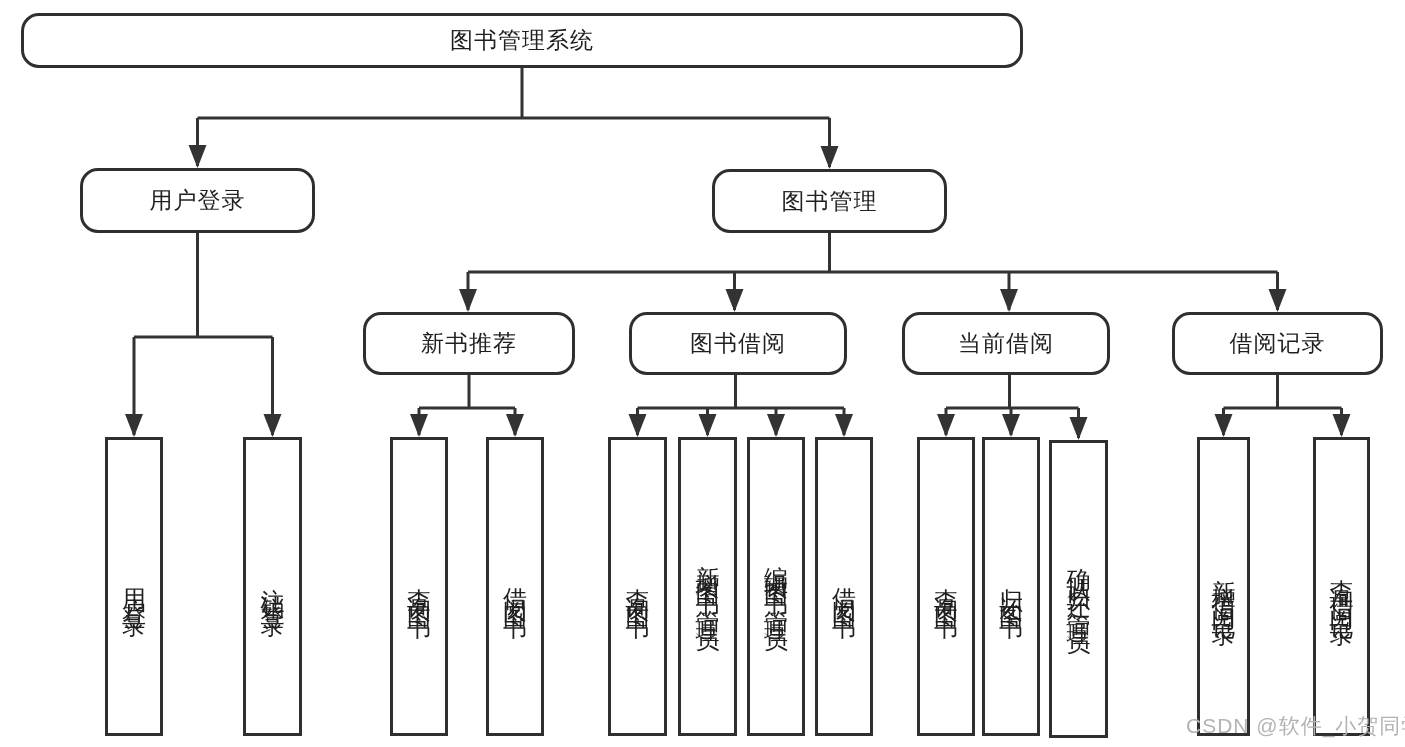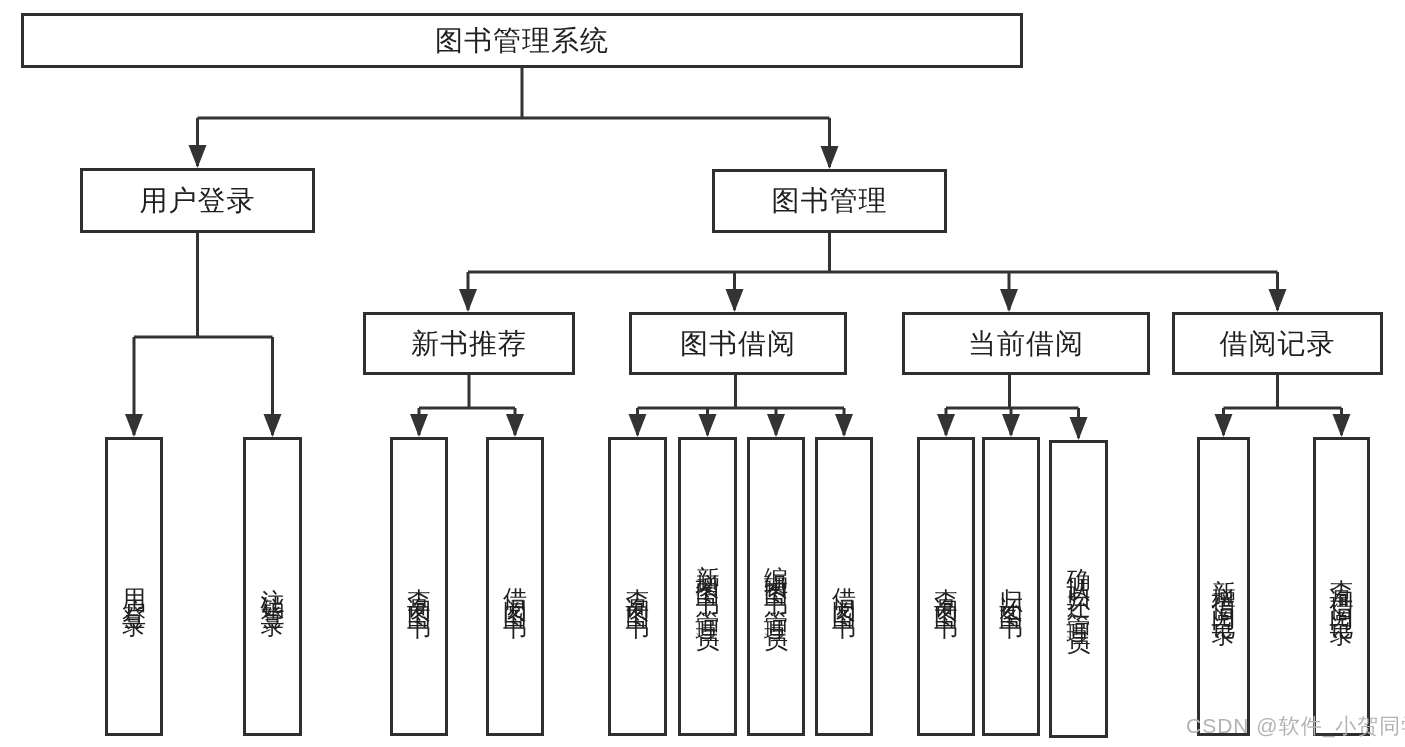--- a/index.html
+++ b/index.html
@@ -28,21 +28,21 @@
   .box {
     position: absolute;
     box-sizing: border-box;
     background: #ffffff;
     border: 3px solid #2f2f2f;
     display: flex;
     align-items: center;
     justify-content: center;
     color: #1f1f1f;
   }
-  .hbox { font-size: 28px; letter-spacing: 1px; }
+  .hbox { font-size: 23px; letter-spacing: 1px; border-radius: 18px; }
   .leaf { }
   .vtext {
     writing-mode: vertical-rl;
     text-orientation: mixed;
     font-size: 24px;
     letter-spacing: 9px;
     line-height: 1;
     color: #1f1f1f;
     white-space: nowrap;
   }
@@ -98,21 +98,21 @@
     <polygon points="1332.5,414 1350.5,414 1341.5,437"></polygon>
   </svg>
 
   <div class="box hbox" style="left:21px; top:13px; width:1002px; height:55px;">图书管理系统</div>
 
   <div class="box hbox" style="left:80px; top:168px; width:235px; height:65px;">用户登录</div>
   <div class="box hbox" style="left:363px; top:312px; width:212px; height:63px;">新书推荐</div>
 
   <div class="box hbox" style="left:712px; top:169px; width:235px; height:64px;">图书管理</div>
   <div class="box hbox" style="left:629px; top:312px; width:218px; height:63px;">图书借阅</div>
-  <div class="box hbox" style="left:902px; top:312px; width:248px; height:63px;">当前借阅</div>
+  <div class="box hbox" style="left:902px; top:312px; width:208px; height:63px;">当前借阅</div>
   <div class="box hbox" style="left:1172px; top:312px; width:211px; height:63px;">借阅记录</div>
 
   <div class="box leaf" style="left:105px; top:437px; width:58px; height:299px;">
     <span class="vtext">用户登录</span>
   </div>
   <div class="box leaf" style="left:243px; top:437px; width:59px; height:299px;">
     <span class="vtext">注销登录</span>
   </div>
 
   <div class="box leaf" style="left:390px; top:437px; width:58px; height:299px;">

